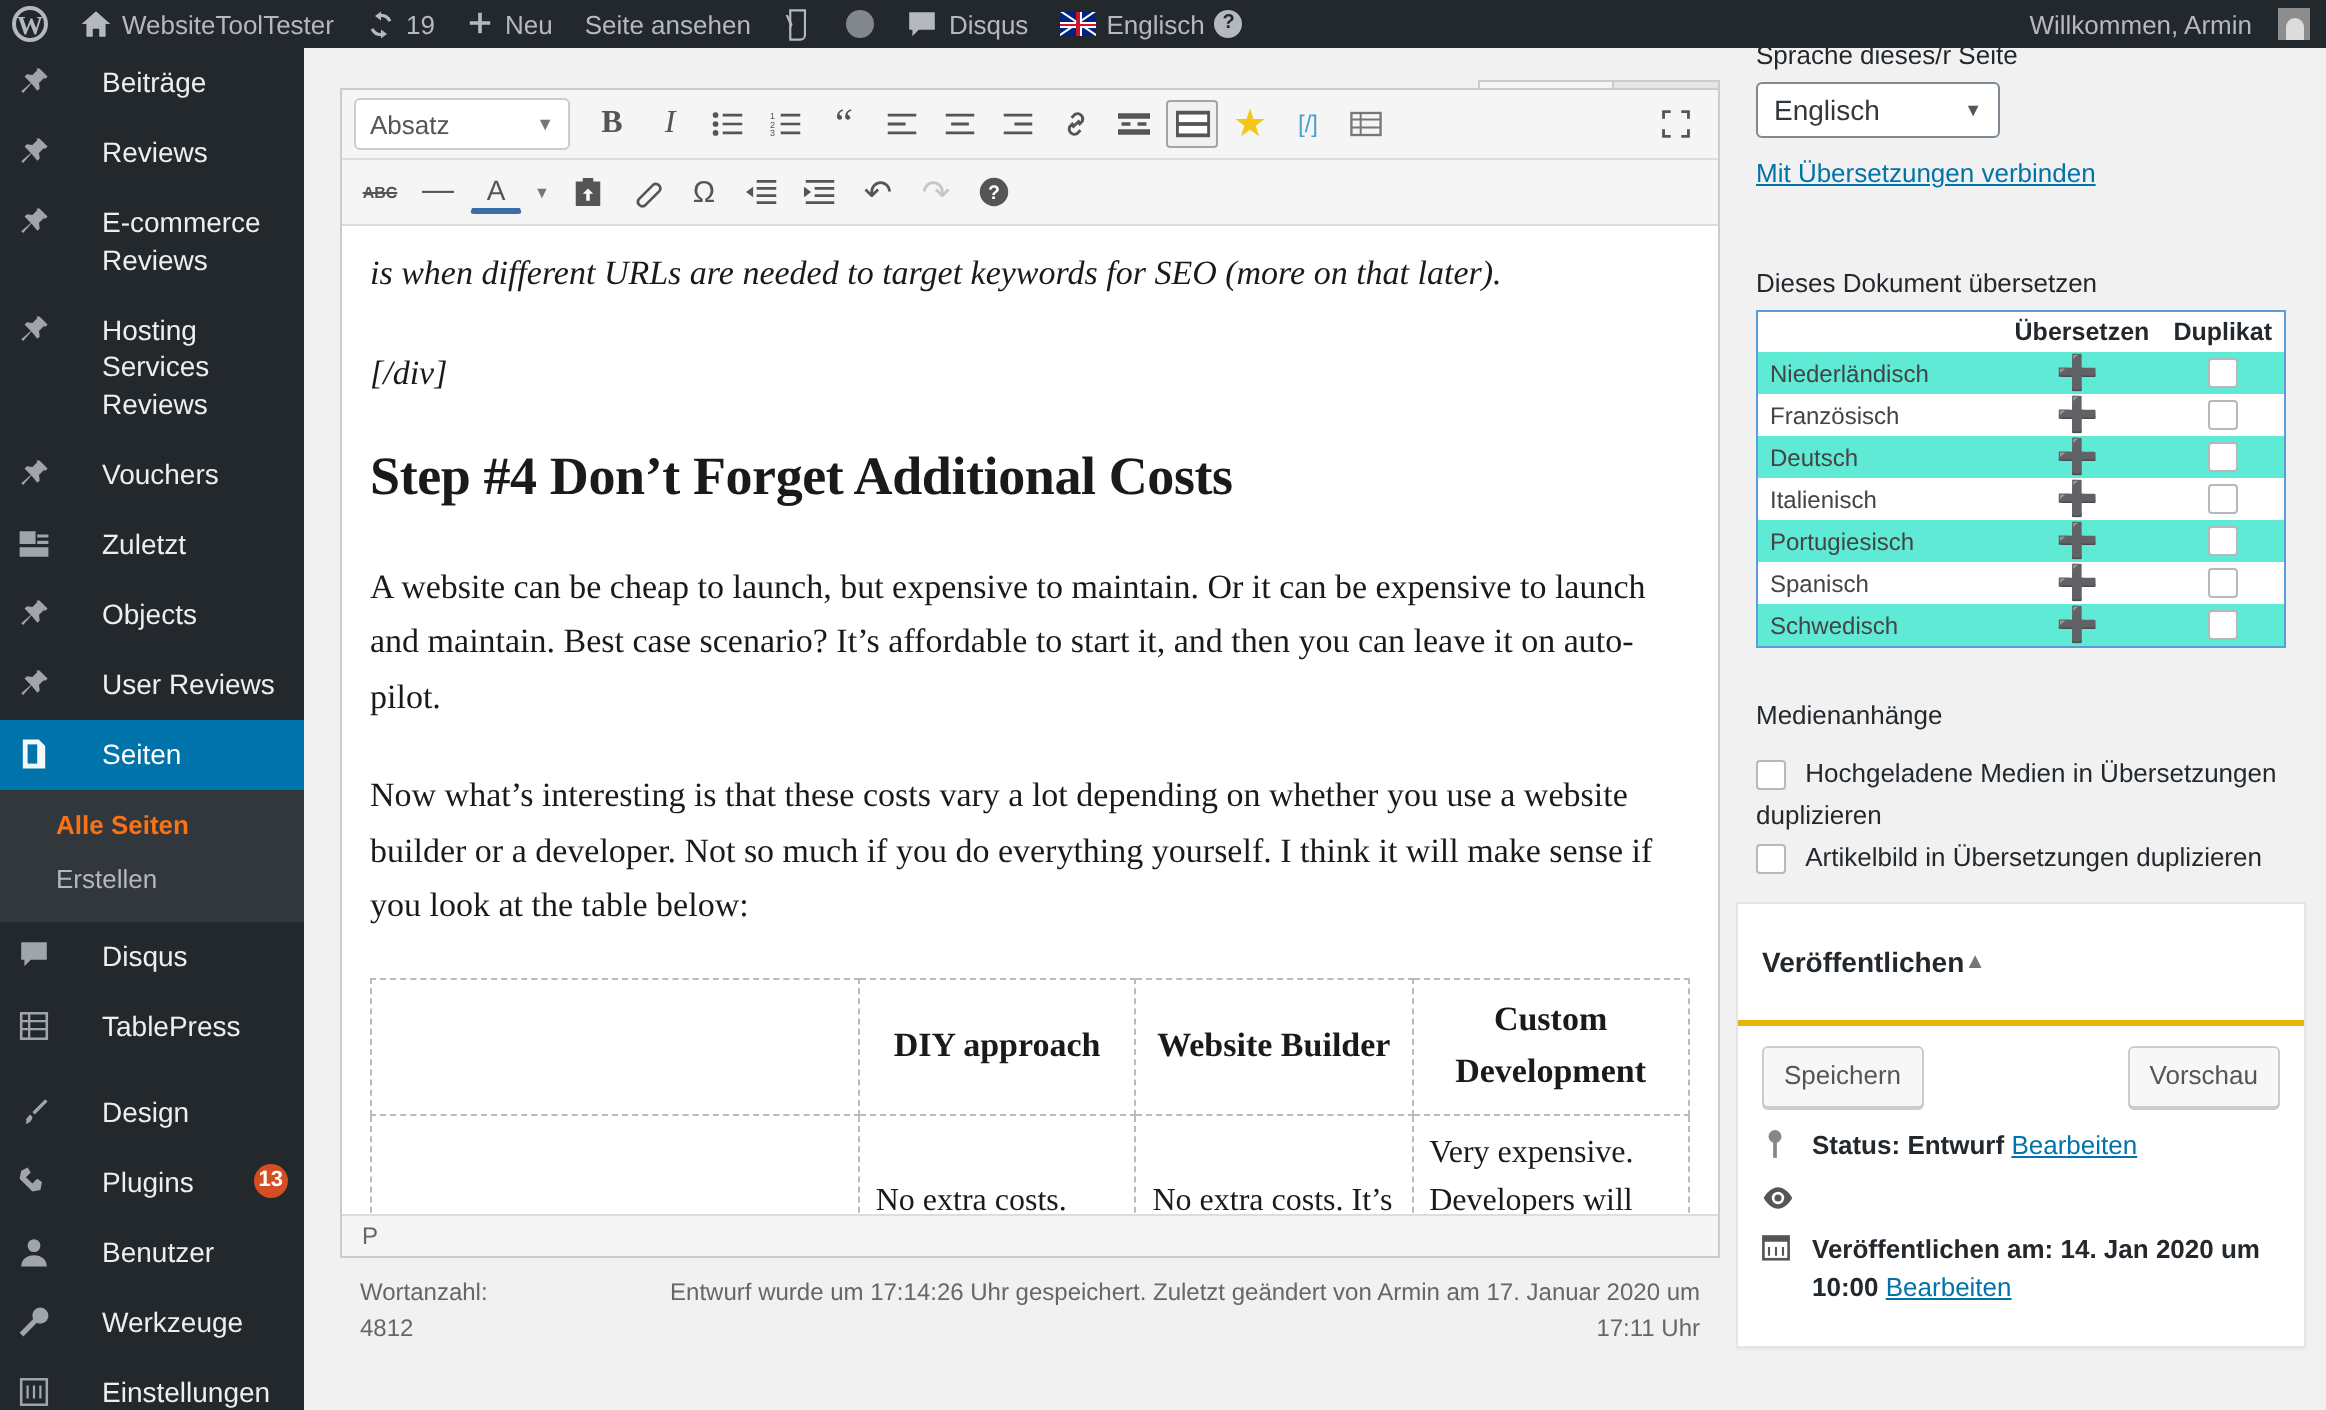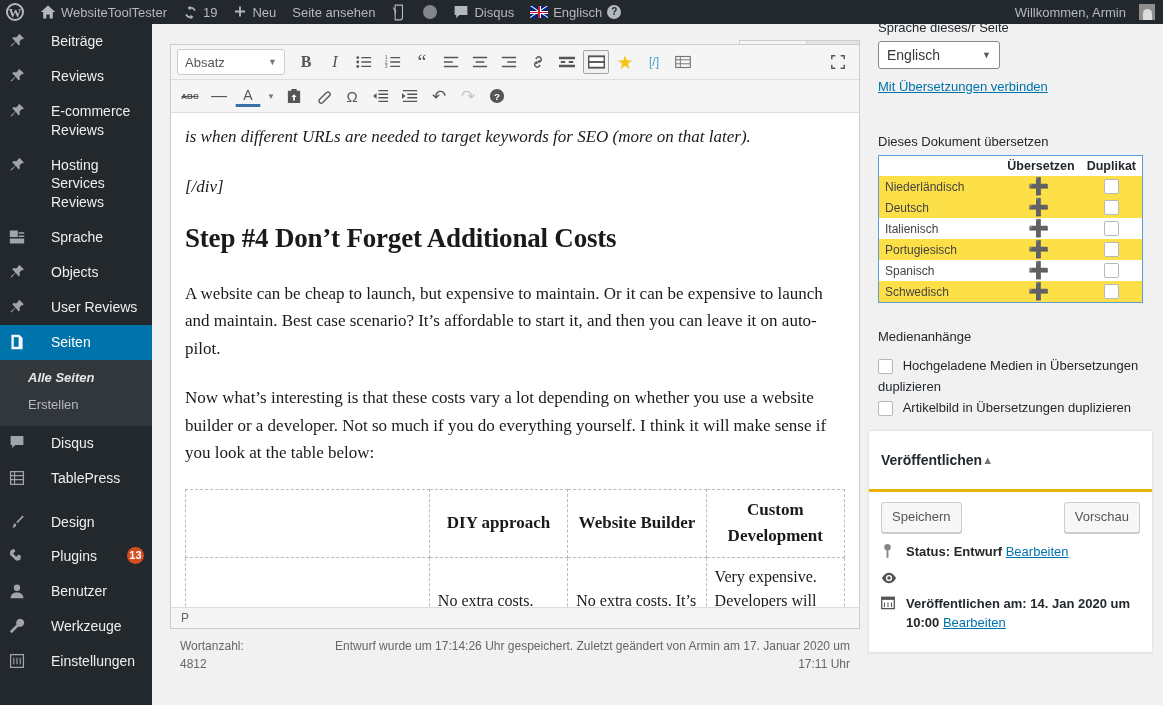--- a/index.html
+++ b/index.html
@@ -75,21 +75,21 @@
   .menu-item .mi-label { padding-top: 0px; }
   .menu-item.current { background: #0073aa; color: #fff; position: relative; }
   .menu-item.current::after {
     content: ""; position: absolute; right: -8px; top: 50%; transform: translateY(-50%);
     border: 8px solid transparent; border-left-color: #0073aa;
   }
   .submenu { background: #32373c; padding: 4px 0 8px 0; }
   .submenu .sub-item {
     display: block; padding: 6px 10px 6px 28px; font-size: 13px; color: #b4b9be;
   }
-  .submenu .sub-item.cur { color: #e5e5e5; font-weight: bold; font-style: italic; }
+  .submenu .sub-item.cur { color: #f97316; font-weight: bold; }
   .sep { height: 9px; }
   .badge {
     display: inline-flex; align-items: center; justify-content: center;
     min-width: 17px; height: 17px; padding: 0 5px; margin-left: 6px;
     background: #d54e21; color: #fff; border-radius: 9px;
     font-size: 11px; font-weight: 600; line-height: 1;
     vertical-align: middle;
   }
   .mi-ico { width: 18px; flex: 0 0 18px; text-align: center; color: #a0a5aa; padding-top: 1px;}
   .menu-item.current .mi-ico { color: #fff; }
@@ -182,21 +182,21 @@
   }
   .blue-link { color: #0073aa; text-decoration: underline; font-size: 13px; }
   .trans-table {
     width: 100%; border-collapse: collapse; border: 1px solid #5b9dd9;
     background: #fff; font-size: 12px; margin-top: 6px;
   }
   .trans-table th {
     text-align: right; padding: 3px 6px; font-size: 12.5px; color: #23282d; font-weight: bold;
   }
   .trans-table td { padding: 2px 6px; font-size: 12px; color: #444; }
-  .trans-table tr.alt td { background: #fde047; }
+  .trans-table tr.alt td { background: #5eead4; }
   .trans-table td.c { text-align: center; }
   .plus { color: #0073aa; font-size: 17px; font-weight: bold; line-height: 1; }
   .chk {
     width: 15px; height: 15px; border: 1px solid #b4b9be; background: #fff;
     display: inline-block; vertical-align: middle; border-radius: 2px;
   }
   .chk-line { font-size: 13px; color: #23282d; line-height: 1.6; }
   .postbox {
     background: #fff; border: 1px solid #e5e5e5; box-shadow: 0 1px 1px rgba(0,0,0,.04);
     margin-top: 12px;
@@ -318,28 +318,36 @@
 
   <div class="menu-item">
     <span class="mi-ico">
       <svg width="16" height="16" viewBox="0 0 20 20">
           <path fill="currentColor" d="M13.4 1.5l5.1 5.1-1.4 1.4-1-.4-3 3 .5 3.4-1.5 1.5L8.4 11l-5.2 5.9L2 15.8 8 10.6 4.1 6.6l1.5-1.5L9 5.6l3-3-.4-1z"></path>
         </svg>
     </span>
     <span class="mi-label">Hosting Services Reviews</span>
   </div>
 
+  <div class="menu-item">
+    <span class="mi-ico">
+      <svg width="16" height="16" viewBox="0 0 20 20">
+          <path fill="currentColor" d="M13.4 1.5l5.1 5.1-1.4 1.4-1-.4-3 3 .5 3.4-1.5 1.5L8.4 11l-5.2 5.9L2 15.8 8 10.6 4.1 6.6l1.5-1.5L9 5.6l3-3-.4-1z"></path>
+        </svg>
+    </span>
+    <span class="mi-label">Vouchers</span>
+  </div>
 
   <div class="menu-item">
     <span class="mi-ico">
       <svg width="16" height="16" viewBox="0 0 20 20">
           <path fill="currentColor" d="M1 2h10v8H1zM12 4h7v2h-7zM12 8h7v2h-7zM1 12h18v6H1z"></path>
         </svg>
     </span>
-    <span class="mi-label">Sprache</span>
+    <span class="mi-label">Zuletzt</span>
   </div>
 
   <div class="menu-item">
     <span class="mi-ico">
       <svg width="16" height="16" viewBox="0 0 20 20">
           <path fill="currentColor" d="M13.4 1.5l5.1 5.1-1.4 1.4-1-.4-3 3 .5 3.4-1.5 1.5L8.4 11l-5.2 5.9L2 15.8 8 10.6 4.1 6.6l1.5-1.5L9 5.6l3-3-.4-1z"></path>
         </svg>
     </span>
     <span class="mi-label">Objects</span>
   </div>
@@ -620,20 +628,25 @@
       <div class="sb-label">Dieses Dokument übersetzen</div>
       <table class="trans-table">
         <tbody>
             <tr>
           <th style="width:46%;"></th>
           <th style="width:32%;">Übersetzen</th>
           <th style="width:22%;">Duplikat</th>
         </tr>
         <tr class="alt">
           <td>Niederländisch</td>
+          <td class="c"><span class="plus">➕</span></td>
+          <td class="c"><span class="chk"></span></td>
+        </tr>
+        <tr>
+          <td>Französisch</td>
           <td class="c"><span class="plus">➕</span></td>
           <td class="c"><span class="chk"></span></td>
         </tr>
         <tr class="alt">
           <td>Deutsch</td>
           <td class="c"><span class="plus">➕</span></td>
           <td class="c"><span class="chk"></span></td>
         </tr>
         <tr>
           <td>Italienisch</td>

